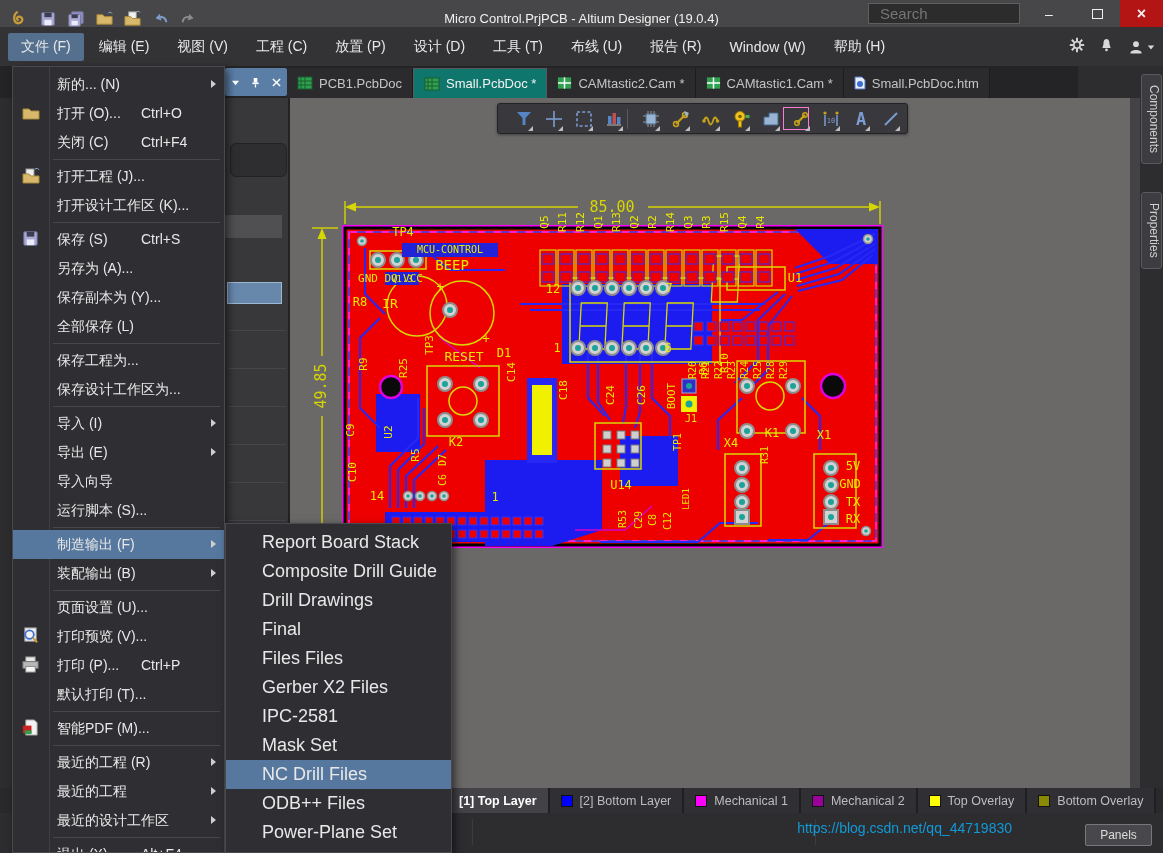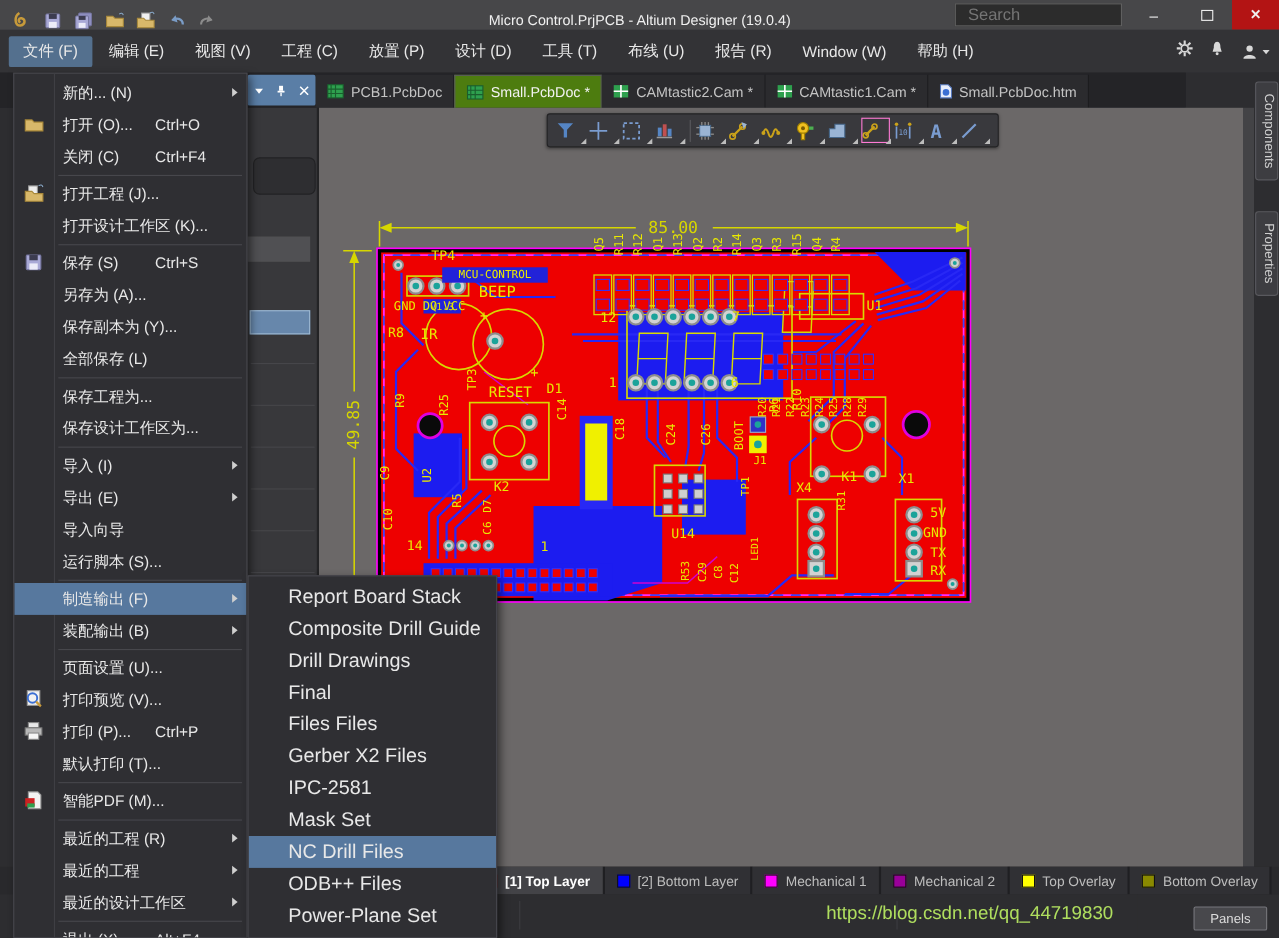--- a/index.html
+++ b/index.html
@@ -21,31 +21,31 @@
   
   #menubar { position:absolute; left:0; top:27px; width:1163px; height:39px; background:#333336; display:flex; align-items:center; padding-left:8px; }
   .mb-item { color:#e8e8e8; font-size:14px; padding:5px 13px; margin-right:2px; border-radius:2px; }
   .mb-item.active { background:#54708e; }
   #mb-right { position:absolute; right:8px; top:0; height:39px; display:flex; align-items:center; gap:14px; }
 
   
   #tabbar { position:absolute; left:0; top:66px; width:1078px; height:32px; background:#242427; display:flex; align-items:stretch; }
   #tab-controls { margin-left:225px; width:62px; height:28px; margin-top:2px; background:#5a7ea6; display:flex; align-items:center; justify-content:space-around; color:#fff; font-size:10px; border-radius:2px; }
   .doc-tab { display:flex; align-items:center; gap:6px; padding:0 10px; font-size:13px; color:#c4c4c4; background:#2b2b2e; border-right:1px solid #1c1c1e; margin-top:2px; white-space:nowrap; }
-  .doc-tab.active { background:#4d7c0f; color:#f2f2f2; border:1px solid #5a5a5e; border-bottom:none; }
+  .doc-tab.active { background:#0f766e; color:#f2f2f2; border:1px solid #5a5a5e; border-bottom:none; }
 
   
   #docarea { position:absolute; left:290px; top:98px; width:840px; height:690px; background:#6b6868; }
   #right-strip { position:absolute; left:1130px; top:98px; width:10px; height:690px; background:#434346; }
   #right-rail { position:absolute; left:1140px; top:66px; width:23px; height:747px; background:#2d2d30; }
   .v-tab { position:absolute; left:1px; width:21px; background:#3d3d41; border:1px solid #59595e; border-radius:3px; color:#cfcfcf; font-size:12px; writing-mode:vertical-rl; text-align:center; padding:10px 0; }
 
   
   #pcbtoolbar { position:absolute; left:207px; top:5px; height:31px; background:#39393d; border:1px solid #232325; border-radius:3px; display:flex; align-items:center; padding:0 6px; box-shadow:0 1px 3px rgba(0,0,0,.4); }
-  .tbtn { position:relative; width:30px; height:27px; display:flex; align-items:center; justify-content:flex-start; }
+  .tbtn { position:relative; width:30px; height:27px; display:flex; align-items:center; justify-content:flex-end; }
   .tbtn::after { content:""; position:absolute; right:1px; bottom:1px; border-left:5px solid transparent; border-bottom:5px solid #bdbdbd; }
   .tbtn.hl { outline:1px solid #ff7bd5; outline-offset:-3px; }
   .tdiv { width:1px; height:20px; background:#5a5a5e; margin:0 3px; }
 
   
   #proj-sliver { position:absolute; left:225px; top:98px; width:65px; height:690px; background:#38383b; border-right:2px solid #232325; }
   .ps-box { position:absolute; left:5px; top:45px; width:57px; height:34px; background:#2e2e31; border:1px solid #222224; border-radius:6px; }
   .ps-gray { position:absolute; left:0; top:117px; width:57px; height:23px; background:#505053; }
   .ps-blue { position:absolute; left:2px; top:184px; width:55px; height:22px; background:#6787ab; border:1px solid #9db8d2; }
   .ps-line { position:absolute; left:3px; width:58px; height:1px; background:#46464a; }
@@ -67,21 +67,21 @@
   
   #layerbar { position:absolute; left:0; top:788px; width:1163px; height:25px; background:#29292c; display:flex; padding-left:429px; }
   .layer-tab { display:flex; align-items:center; gap:7px; padding:0 11px; font-size:12.5px; color:#bdbdbd; background:#303034; border-right:2px solid #1f1f22; white-space:nowrap; }
   .layer-tab.active { background:#434347; color:#ffffff; font-weight:bold; }
   .chip { width:12px; height:12px; border:1px solid #111; flex:0 0 auto; }
 
   
   #statusbar { position:absolute; left:0; top:813px; width:1034px; height:40px; background:#2d2d30; }
   .sb-div { position:absolute; top:6px; width:1px; height:26px; background:#3c3c40; }
   #panels-btn { position:absolute; left:1085px; top:11px; width:67px; height:22px; background:#48484c; border:1px solid #77777c; border-radius:2px; color:#dcdcdc; font-size:12px; text-align:center; line-height:20px; }
-  #watermark { position:absolute; right:22px; top:7px; color:#bef264; font-size:17px; z-index:5; opacity:.9; }
+  #watermark { position:absolute; right:22px; top:7px; color:#0ea5e9; font-size:14px; z-index:5; opacity:.9; }
 
   svg text { font-family:"DejaVu Sans Mono","Liberation Mono",monospace; }
 </style>
 </head>
 <body>
 
 <div id="titlebar">
   <div class="tb-icons">
     <span class="tb-icon">
       <svg width="19" height="19" viewBox="0 0 20 20">

